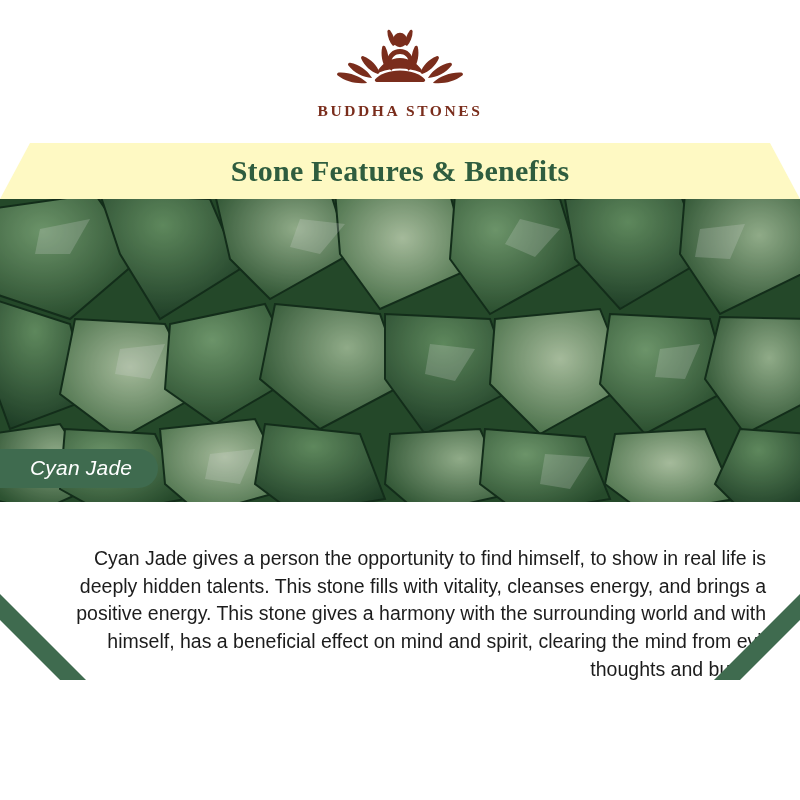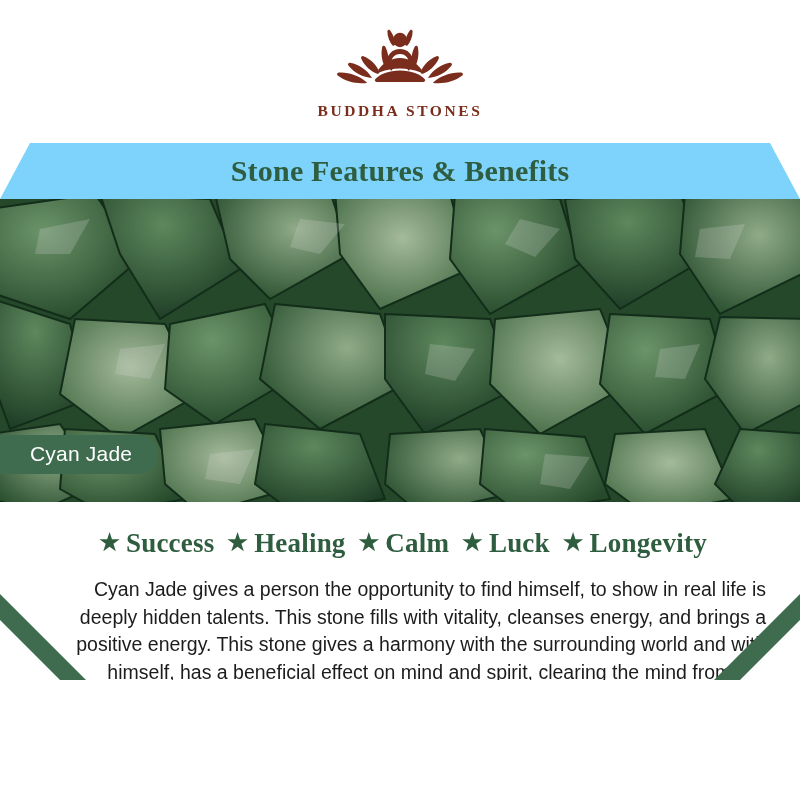--- a/index.html
+++ b/index.html
@@ -95,21 +95,21 @@
     letter-spacing: 2.6px;
     color: #7a2d1c;
     font-family: "Liberation Serif", serif;
     font-weight: bold;
   }
 
   
   .title-band {
     position: relative;
     height: 56px;
-    background: #7dd3fc;
+    background: #fef9c3;
     z-index: 4;
     display: flex;
     align-items: center;
     justify-content: center;
   }
   .title-band::before,
   .title-band::after {
     content: "";
     position: absolute;
     top: 0;
@@ -144,30 +144,31 @@
   }
   .photo-img {
     position: absolute;
     inset: 0;
     width: 100%;
     height: 100%;
   }
   .label-pill {
     position: absolute;
     left: 0;
-    bottom: 28px;
+    bottom: 14px;
     background: #3f6b4f;
     color: #ffffff;
     font-size: 21px;
     font-family: "Liberation Sans", sans-serif;
     padding: 7px 26px 8px 30px;
     border-top-right-radius: 20px;
     border-bottom-right-radius: 20px;
     z-index: 3;
     letter-spacing: 0.2px;
+    font-style: italic;
   }
 
   
   .content {
     position: relative;
     padding: 26px 34px 0 34px;
     box-sizing: border-box;
     z-index: 3;
   }
   .keywords {
@@ -304,23 +305,16 @@
         <polygon points="545,255 590,258 570,290 540,285"></polygon>
       </g>
       <g fill="#000000" opacity="0.15">
         <rect x="0" y="0" width="800" height="303"></rect>
       </g>
     </svg>
     <div class="label-pill">Cyan Jade</div>
   </div>
 
   <div class="content">
-    <div class="keywords">
-      <span class="kw-star">★</span><span>Success</span>
-      <span class="kw-star">★</span><span>Healing</span>
-      <span class="kw-star">★</span><span>Calm</span>
-      <span class="kw-star">★</span><span>Luck</span>
-      <span class="kw-star">★</span><span>Longevity</span>
-    </div>
     <div class="description">Cyan Jade gives a person the opportunity to find himself, to show in real life is deeply hidden talents. This stone fills with vitality, cleanses energy, and brings a positive energy. This stone gives a harmony with the surrounding world and with himself, has a beneficial effect on mind and spirit, clearing the mind from evil thoughts and bustle.</div>
   </div>
 
 </div>
 
 </body></html>

